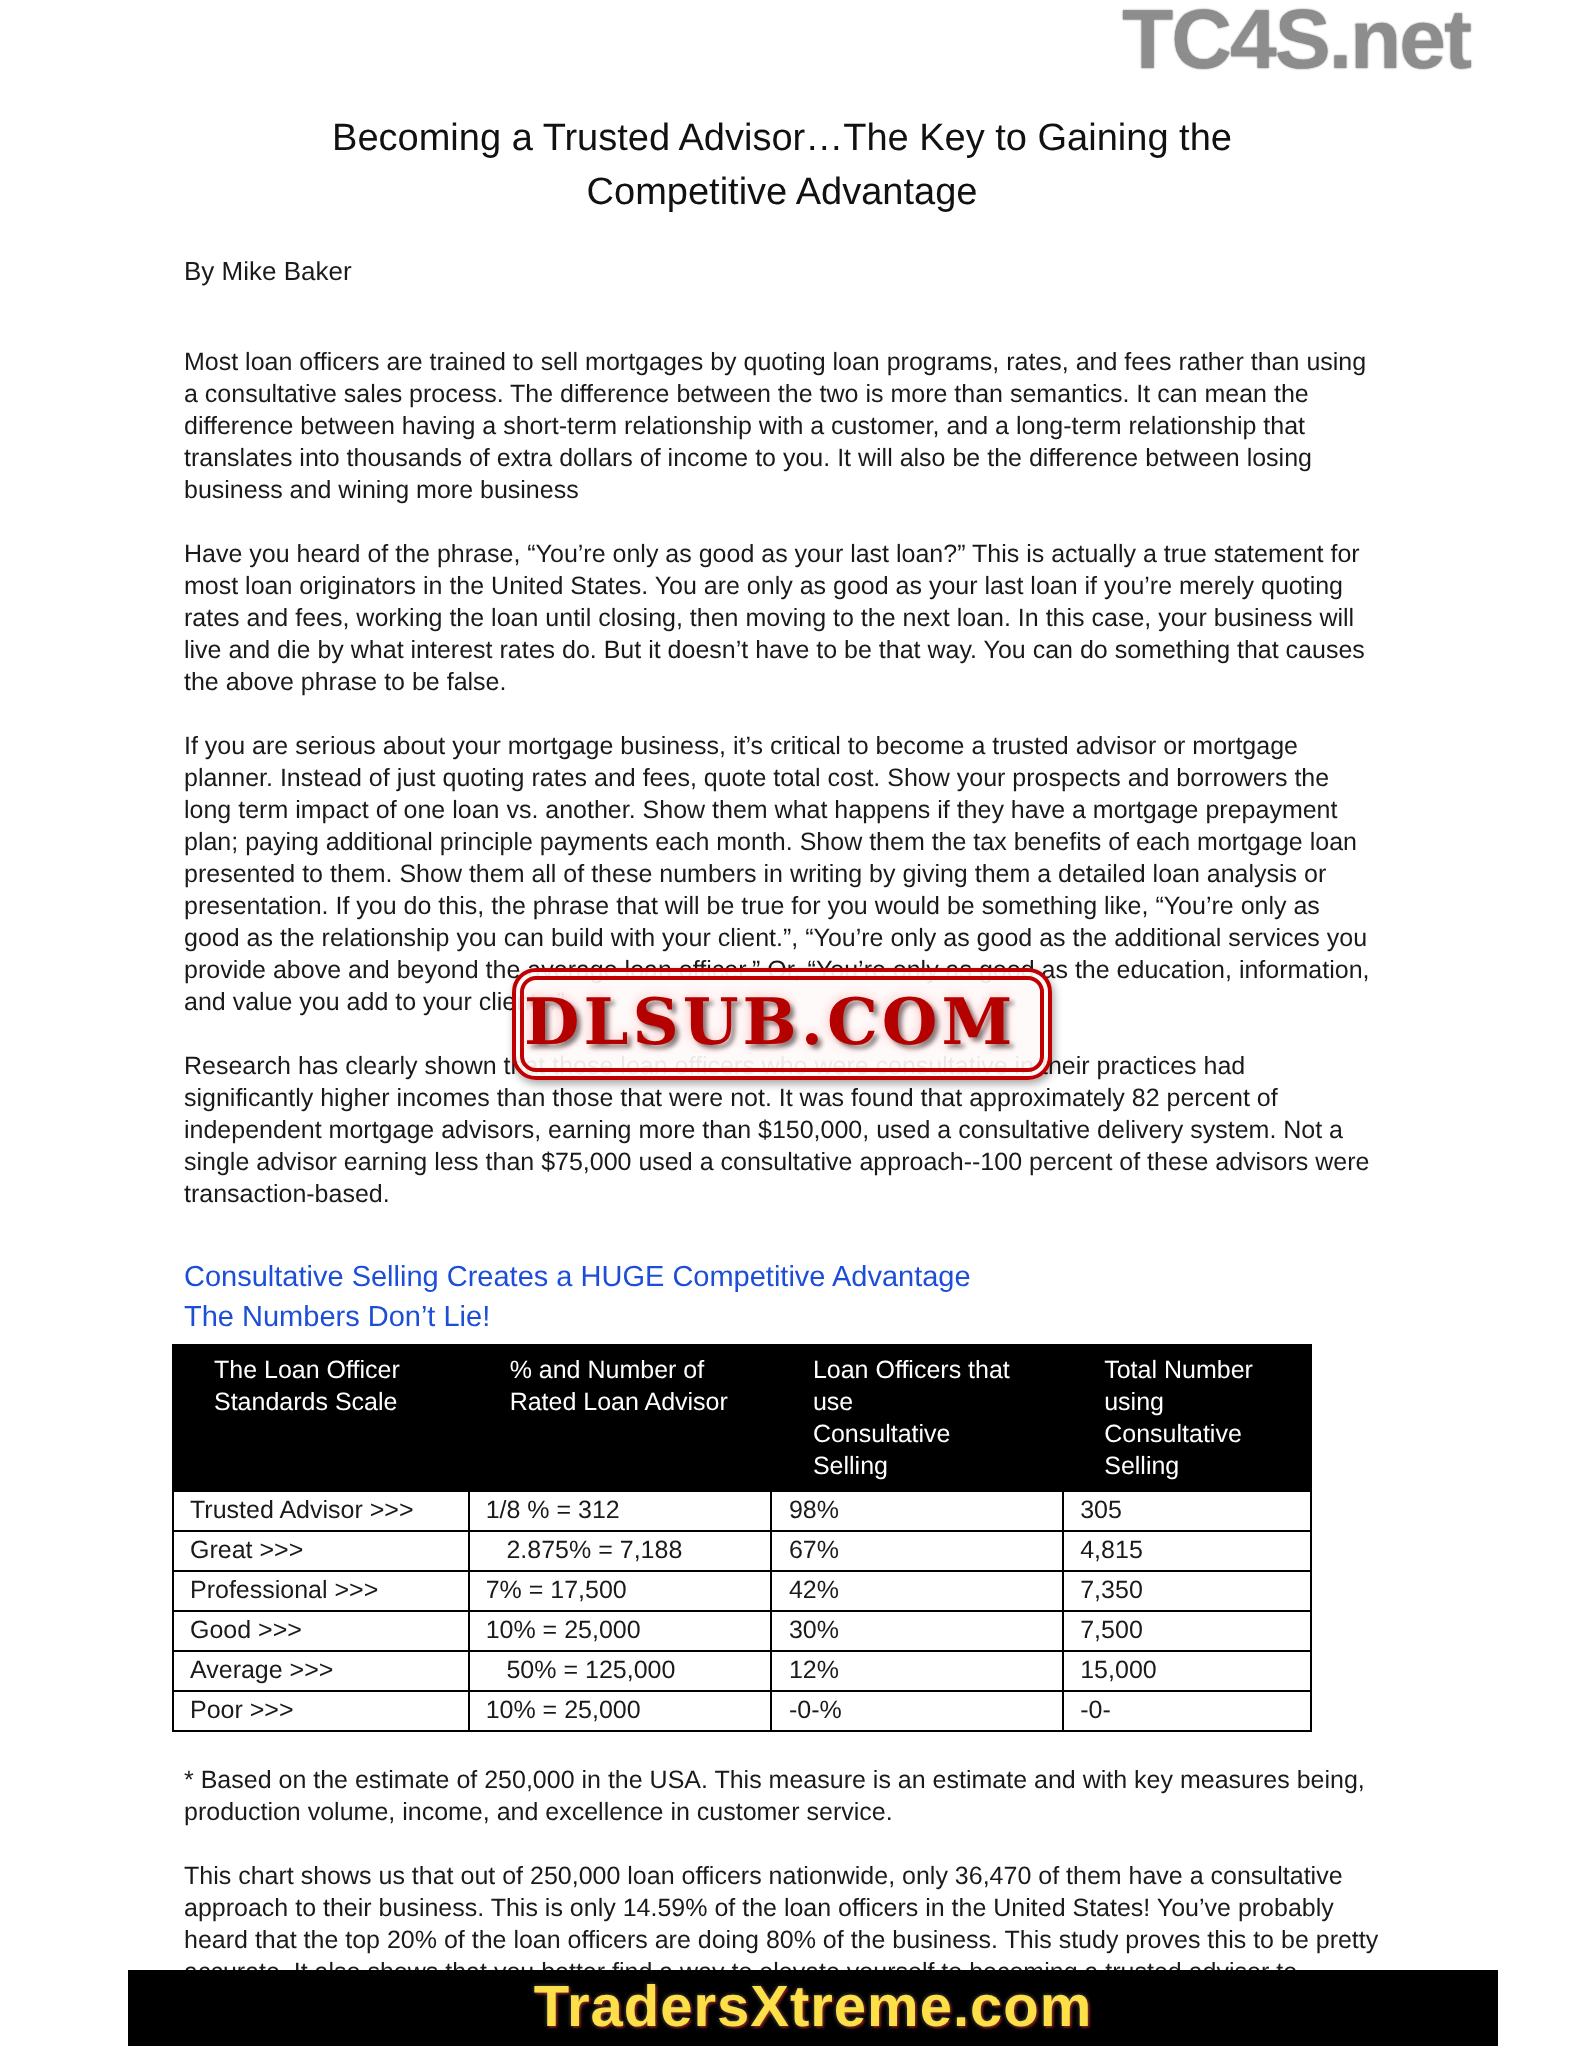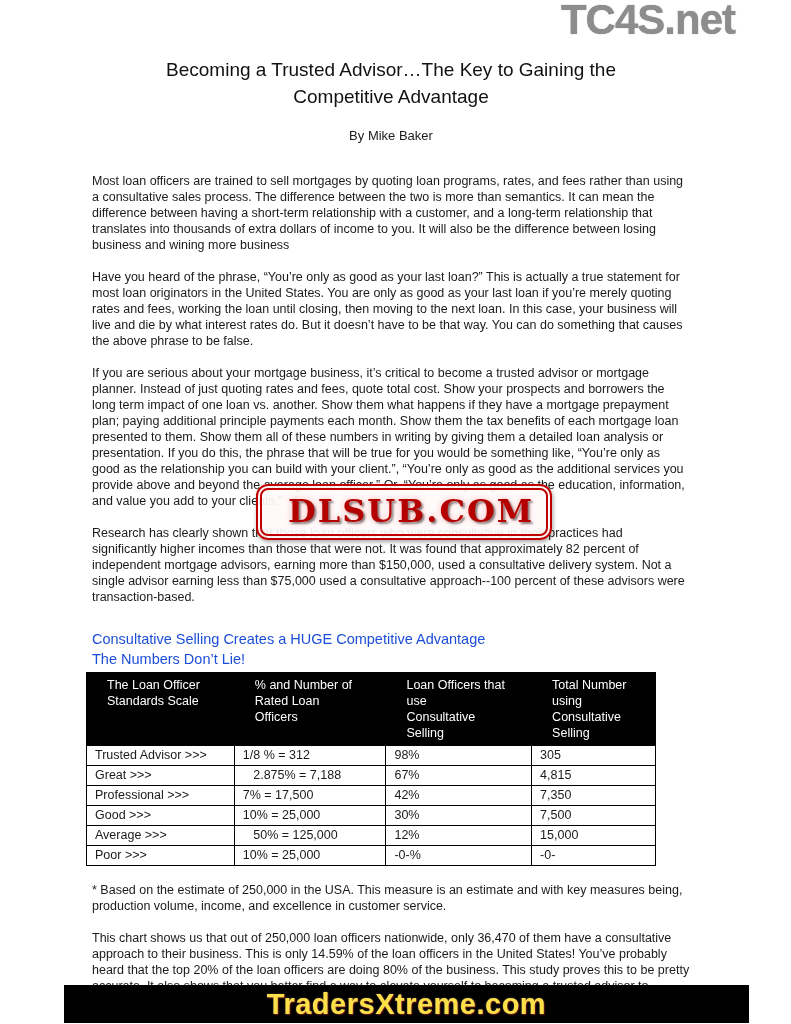--- a/index.html
+++ b/index.html
@@ -32,21 +32,20 @@
   .title {
     margin: 56px auto 0 auto;
     max-width: 500px;
     text-align: center;
     font-size: 19px;
     font-weight: normal;
     line-height: 27px;
     color: #111;
   }
   .byline {
-    text-align: center;
     font-size: 13px;
     margin-top: 18px;
     margin-bottom: 30px;
   }
   .content p {
     font-size: 12.5px;
     line-height: 16px;
     margin-bottom: 16px;
     color: #1a1a1a;
   }
@@ -85,21 +84,21 @@
   col.c2 { width: 152px; }
   col.c3 { width: 146px; }
   col.c4 { width: 124px; }
   .footnote {
     margin-top: 16px;
   }
   .watermark {
     position: absolute;
     left: 256px;
     top: 484px;
-    padding: 2px 12px 4px 26px;
+    padding: 2px 12px 4px 0;
     border: 6px double #c00000;
     border-radius: 12px;
     background: rgba(255, 250, 250, 0.92);
     box-shadow: 1px 2px 4px rgba(0,0,0,0.35);
   }
   .watermark span {
     font-family: "DejaVu Serif", serif;
     font-size: 32px;
     font-weight: bold;
     letter-spacing: 2px;
@@ -151,21 +150,21 @@
           <col class="c1">
           <col class="c2">
           <col class="c3">
           <col class="c4">
         </colgroup>
       <thead>
         <tr>
           <th>The Loan Officer
 Standards Scale</th>
           <th>% and Number of
-Rated Loan Officers</th>
+Rated Loan Advisor</th>
           <th>Loan Officers that
 use
 Consultative Selling</th>
           <th>Total Number
 using
 Consultative
 Selling</th>
         </tr>
       </thead>
       <tbody>

